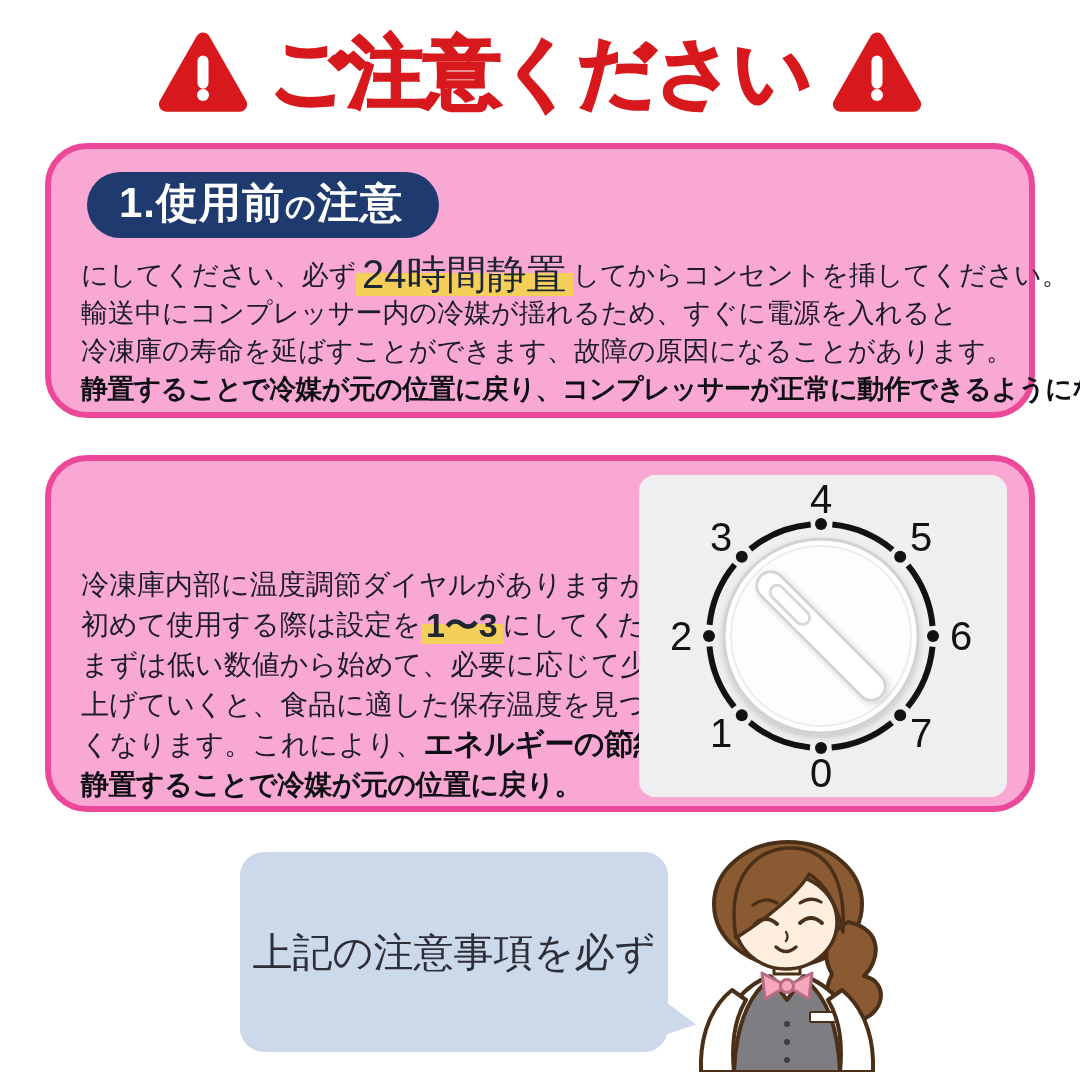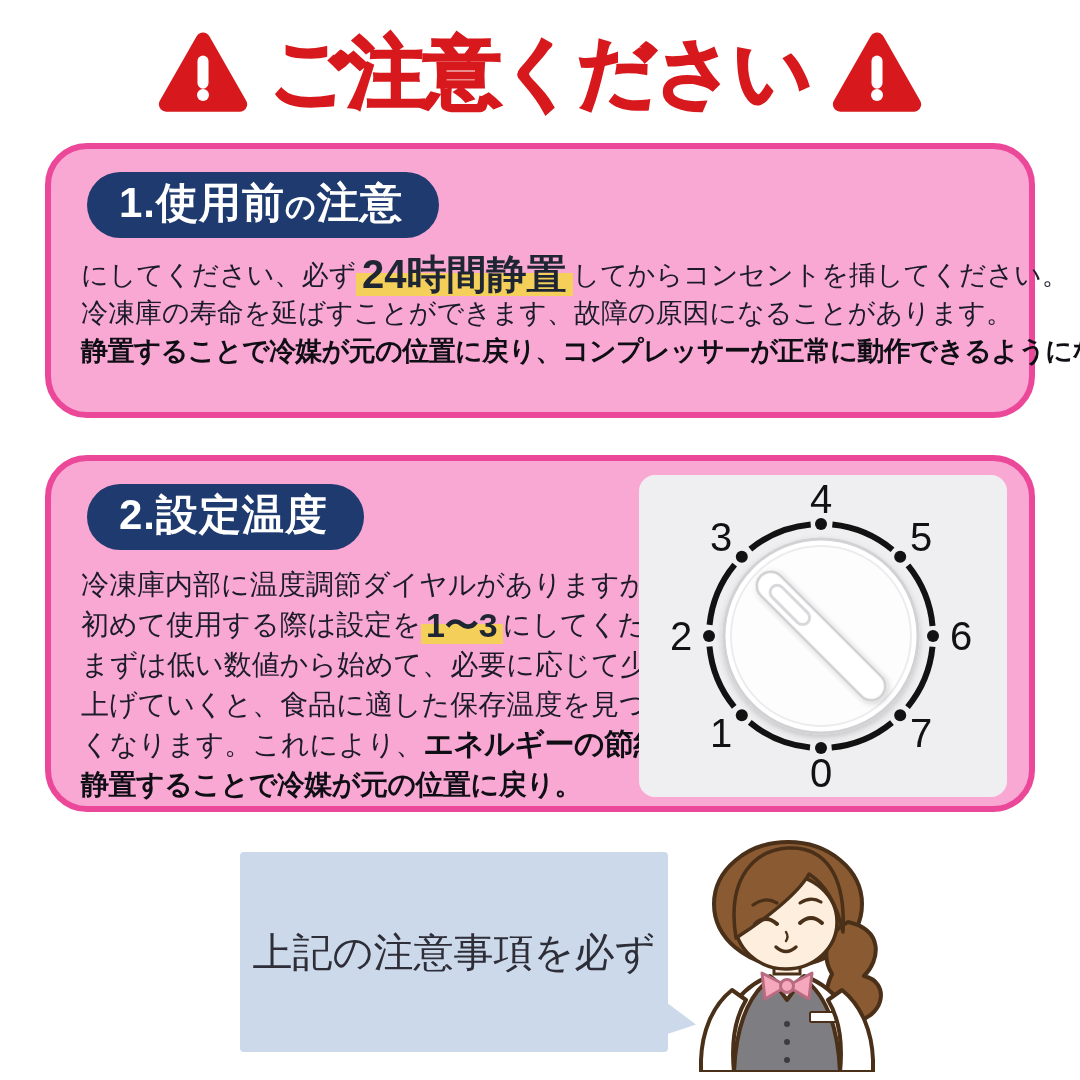--- a/index.html
+++ b/index.html
@@ -29,42 +29,42 @@
     border-radius:34px;padding:8px 36px 12px 32px;font-size:42px;font-weight:800;
     letter-spacing:1px;white-space:nowrap;line-height:1.1;
   }
   .pill .small{font-size:0.72em;}
   
   .b1-text{position:absolute;left:30px;top:106px;right:16px;}
   .b1-text p{margin:0;font-size:27px;line-height:38px;white-space:nowrap;}
   .b1-line1{margin-bottom:9px;}
   .b1-line4{font-weight:800;color:#0e0e14;font-size:25.5px;letter-spacing:-0.6px;}
   .hl-big{
-    font-size:40px;font-weight:700;color:#1f2633;padding:0 6px;vertical-align:-4px;
+    font-size:40px;font-weight:400;color:#1f2633;padding:0 6px;vertical-align:-4px;
     background:linear-gradient(to top,#f4cf5a 0%,#f4cf5a 52%,rgba(0,0,0,0) 52%);
   }
   
   .b2-text{position:absolute;left:30px;top:104px;width:585px;}
   .b2-text p{margin:0;font-size:28px;line-height:39.5px;white-space:nowrap;}
   .hl-big2{
     font-size:34px;font-weight:800;color:#1f2633;padding:0 5px;vertical-align:-3px;
     background:linear-gradient(to top,#f4cf5a 0%,#f4cf5a 52%,rgba(0,0,0,0) 52%);
   }
   .b2-bold{font-weight:800;font-size:30px;color:#0e0e14;letter-spacing:-0.5px;}
   
   .dial-panel{
     position:absolute;right:22px;top:14px;width:368px;height:322px;
     background:#efeff1;border-radius:16px;
   }
   .dial-svg{width:368px;height:322px;display:block;}
   .dial-num{font-family:"Liberation Sans","DejaVu Sans",sans-serif;font-size:40px;fill:#121212;}
   
   .bubble{
     position:absolute;left:240px;top:852px;width:428px;height:200px;
-    background:#ccd9ea;border-radius:4px;
+    background:#ccd9ea;border-radius:24px;
     display:flex;flex-direction:column;align-items:center;justify-content:center;
   }
   .bubble::after{
     content:"";position:absolute;right:-28px;bottom:14px;width:46px;height:48px;
     background:#ccd9ea;clip-path:polygon(0 0,100% 72%,12% 100%);
   }
   .bubble p{margin:0;font-size:40px;line-height:49px;color:#2e2e38;text-align:center;white-space:nowrap;}
   
   .woman{position:absolute;left:652px;top:826px;width:292px;height:246px;}
 </style>
@@ -86,27 +86,27 @@
       <circle cx="50" cy="70" r="6.5" fill="#ffffff"></circle>
     </svg>
   </div>
 
   <section class="nbox box1">
     <div class="pill">
       <span>1.使用前</span><span class="small">の</span><span>注意</span>
     </div>
     <div class="b1-text">
       <p class="b1-line1"><span>にしてください、必ず</span><span class="hl-big">24時間静置</span><span>してからコンセントを挿してください。</span></p>
+      <p>輸送中にコンプレッサー内の冷媒が揺れるため、すぐに電源を入れると</p>
       <p>冷凍庫の寿命を延ばすことができます、故障の原因になることがあります。</p>
       <p class="b1-line4">静置することで冷媒が元の位置に戻り、コンプレッサーが正常に動作できるようになります。</p>
     </div>
   </section>
 
   <section class="nbox box2">
-    <div class="pill">2.設定温度</div>
 
     <div class="b2-text">
       <p>冷凍庫内部に温度調節ダイヤルがありますが、</p>
       <p><span>初めて使用する際は設定を</span><span class="hl-big2">1〜3</span><span>にしてください。</span></p>
       <p>まずは低い数値から始めて、必要に応じて少しずつ</p>
       <p>上げていくと、食品に適した保存温度を見つけやす</p>
       <p><span>くなります。これにより、</span><span class="b2-bold">エネルギーの節約や、</span></p>
       <p class="b2-bold">静置することで冷媒が元の位置に戻り。</p>
     </div>
 

